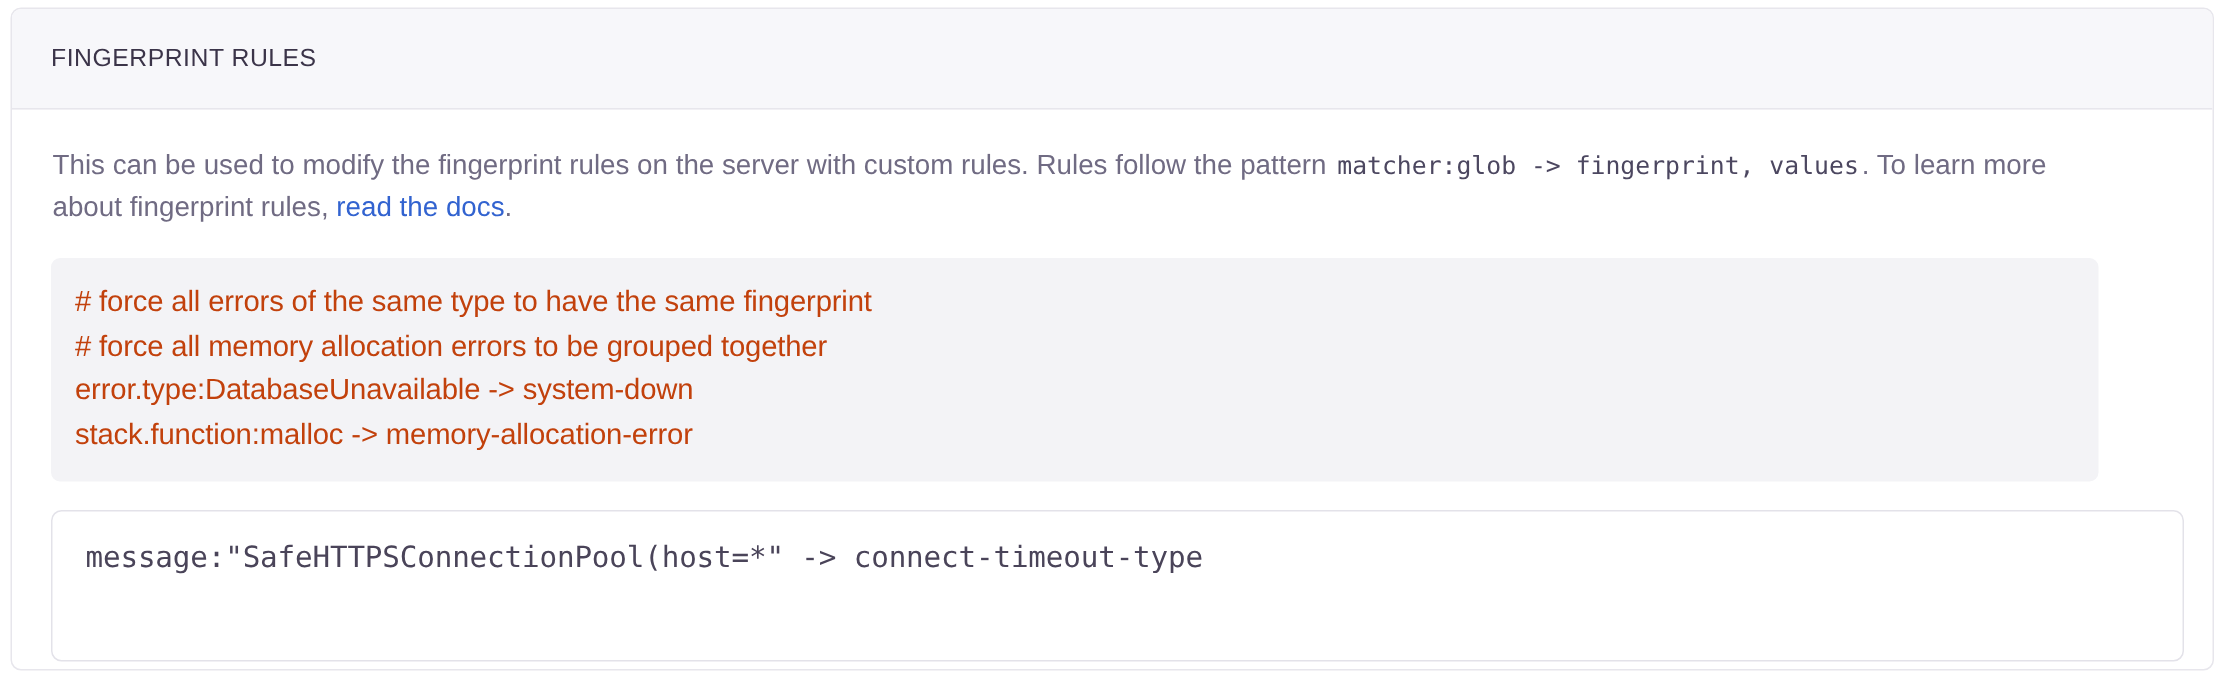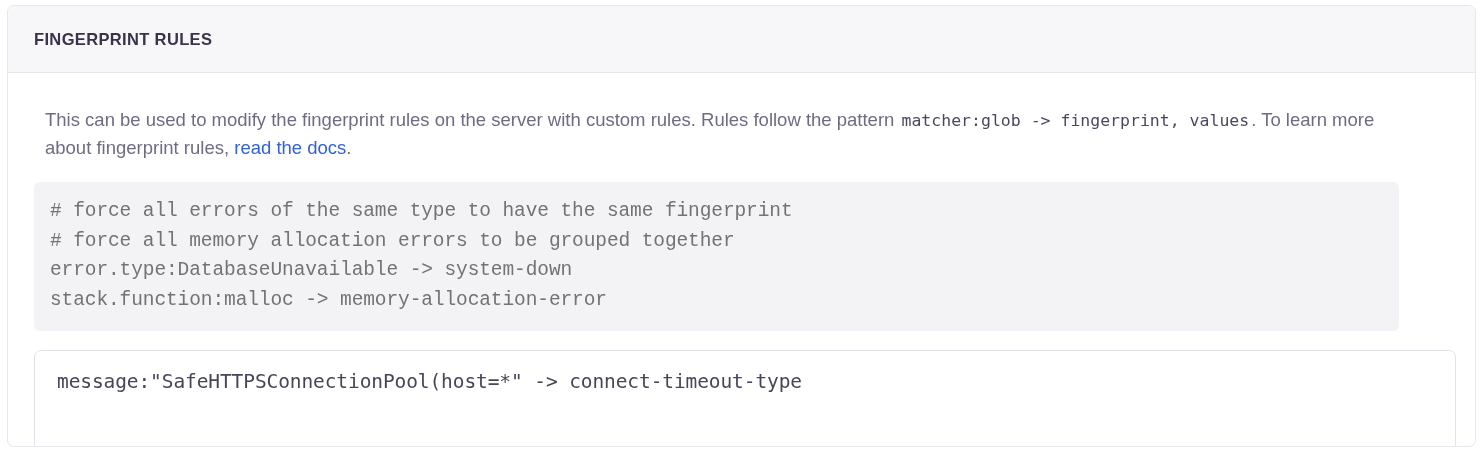--- a/index.html
+++ b/index.html
@@ -32,37 +32,37 @@
     box-sizing: border-box;
     background: #f7f7fa;
     border-bottom: 1px solid #e7e6ec;
     display: flex;
     align-items: center;
     padding: 0 26px;
   }
 
   .panel-title {
     font-size: 16.5px;
-    font-weight: bold;
+    font-weight: normal;
     letter-spacing: 0.35px;
     color: #3b3449;
     text-transform: uppercase;
     line-height: 1;
   }
 
   .panel-body {
     padding: 22px 26px 0 26px;
   }
 
   .description {
     font-size: 18.5px;
     line-height: 27px;
     color: #706b83;
     max-width: 1355px;
-    margin: 11px;
+    margin: 1px;
   }
 
   .inline-code {
     font-family: "DejaVu Sans Mono", "Liberation Mono", monospace;
     font-size: 16.5px;
     color: #4c4760;
     padding: 0 2px;
   }
 
   .doc-link {
@@ -73,24 +73,24 @@
   .code-block {
     margin: 21px 0 0 0;
     background: #f3f3f6;
     border-radius: 6px;
     padding: 15px 16px 16px 16px;
     width: 1365px;
     box-sizing: border-box;
   }
 
   .code-line {
-    font-family: Liberation Mono, monospace;
+    font-family: Liberation Sans, sans-serif;
     font-size: 19.5px;
     line-height: 29.5px;
-    color: #737373;
+    color: #c2410c;
     white-space: pre;
     letter-spacing: -0.1px;
   }
 
   .rules-input {
     display: block;
     margin: 19px 0 0 0;
     width: 1422px;
     height: 101px;
     box-sizing: border-box;

